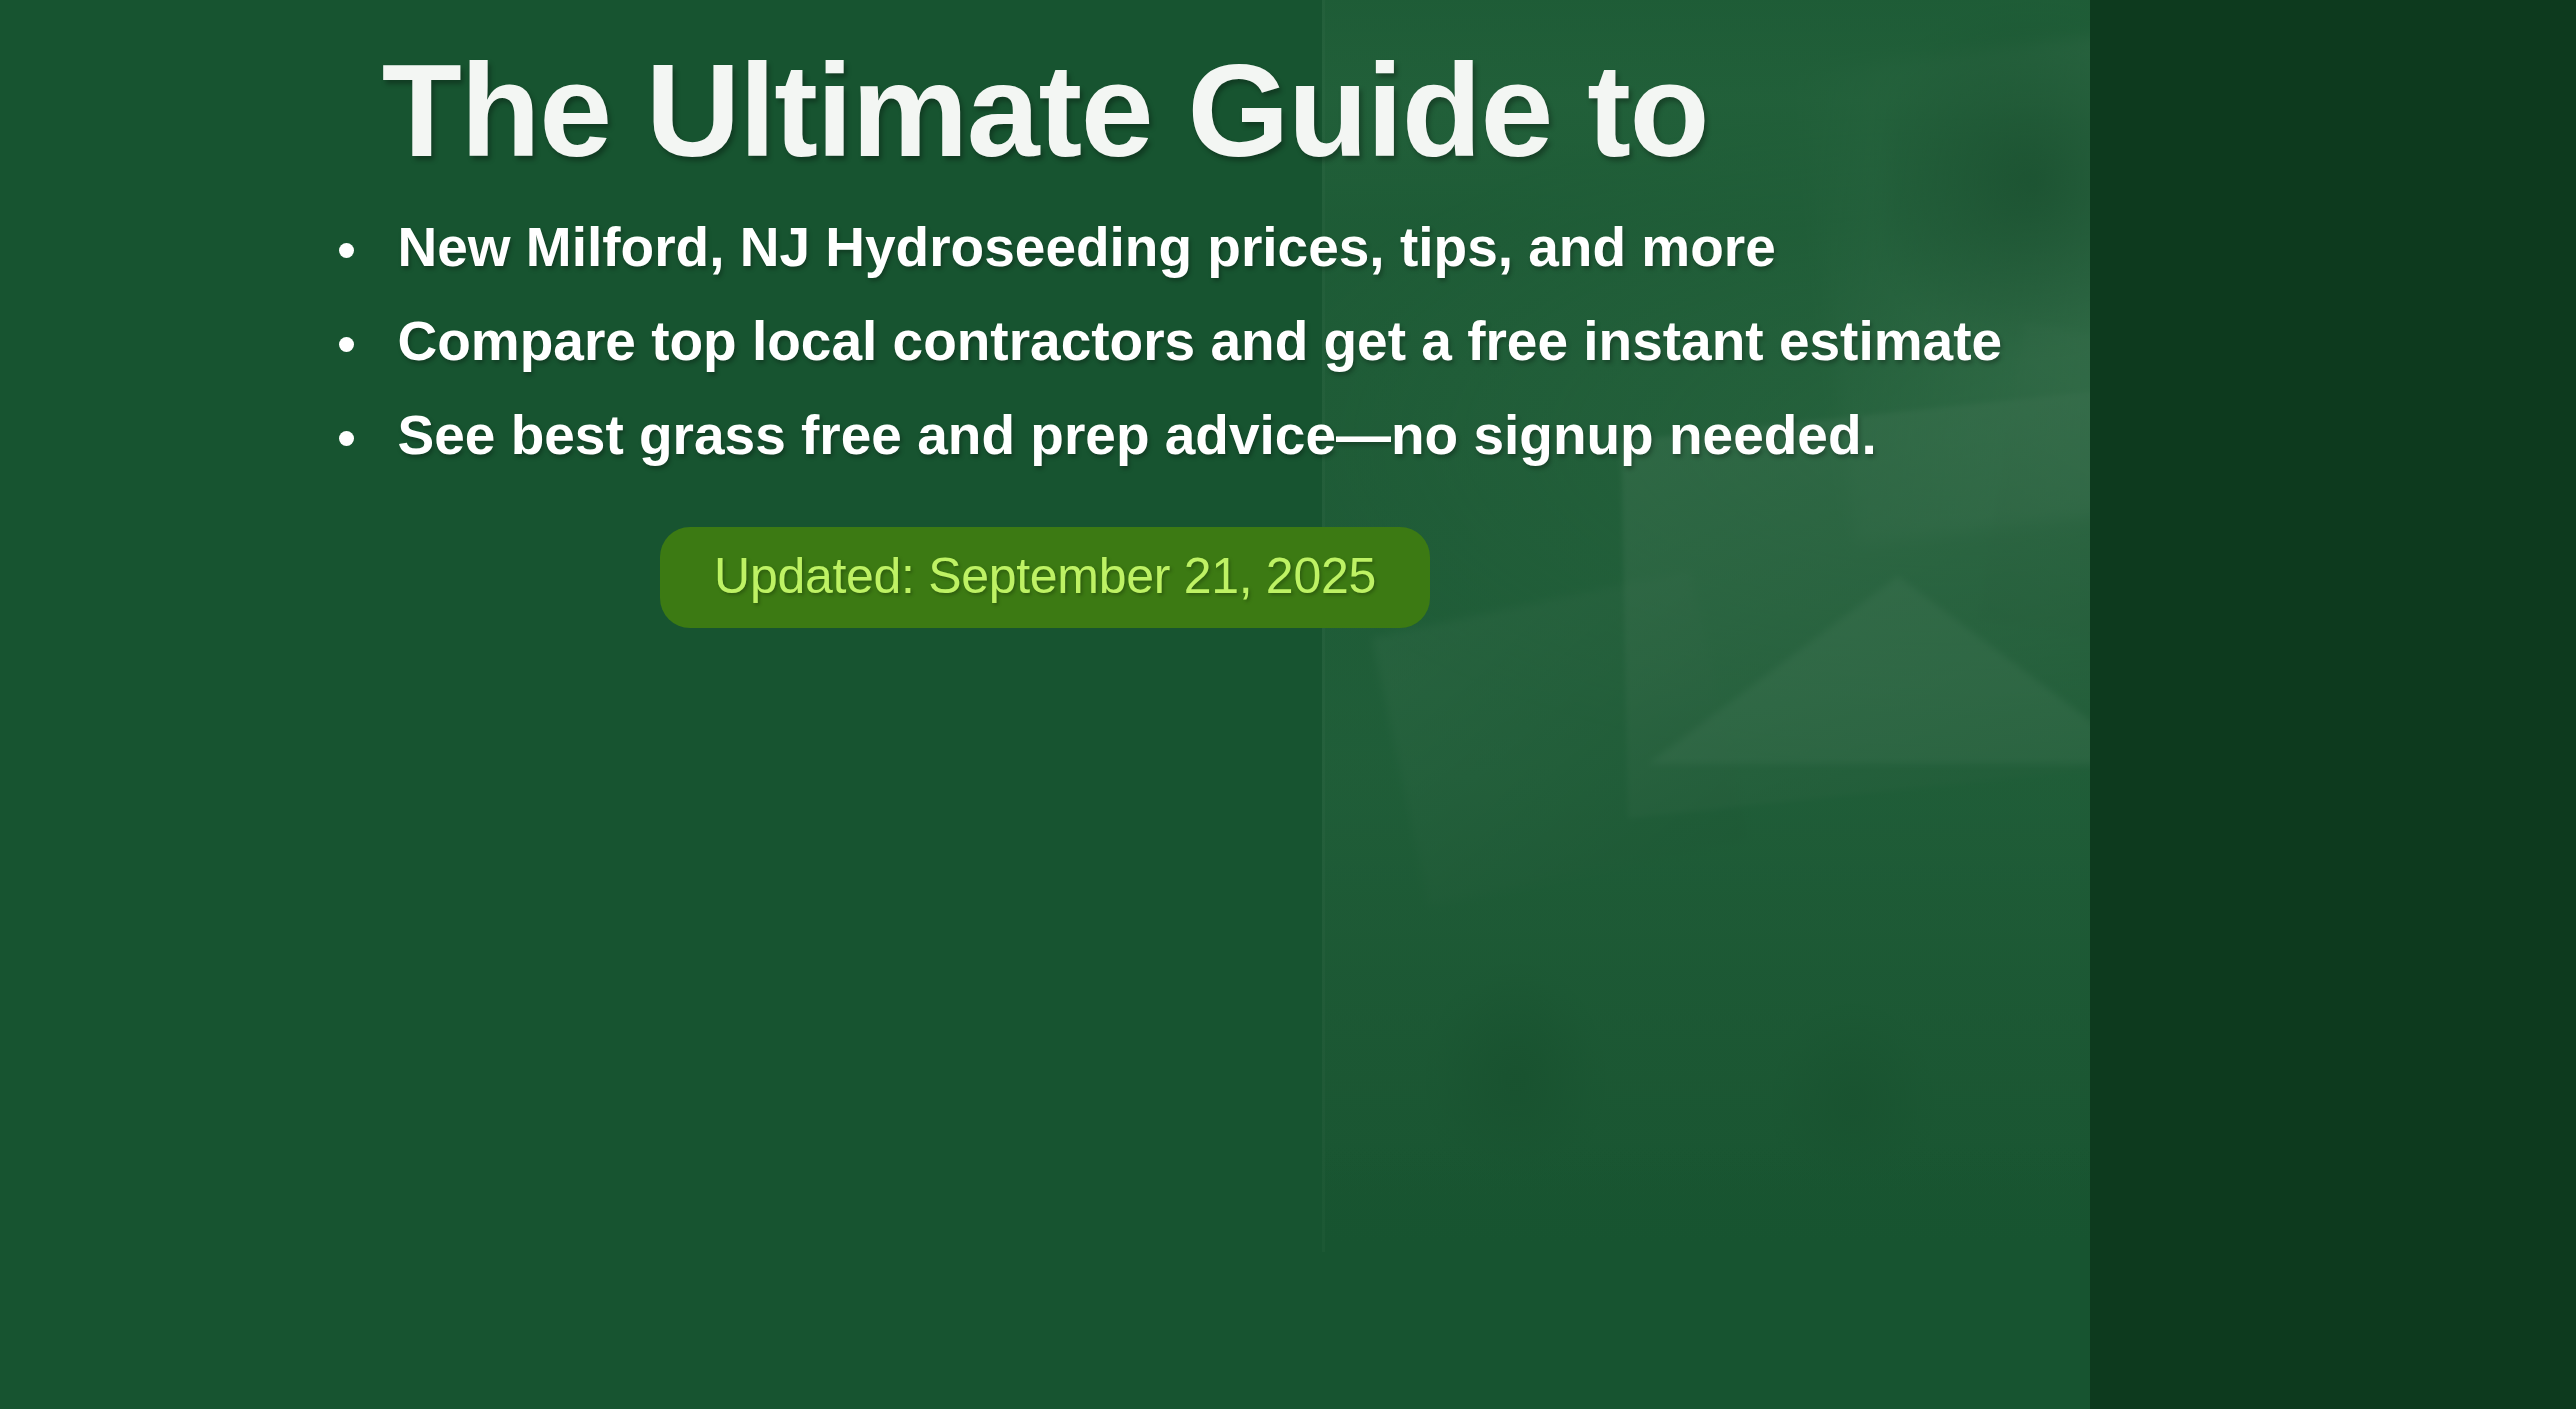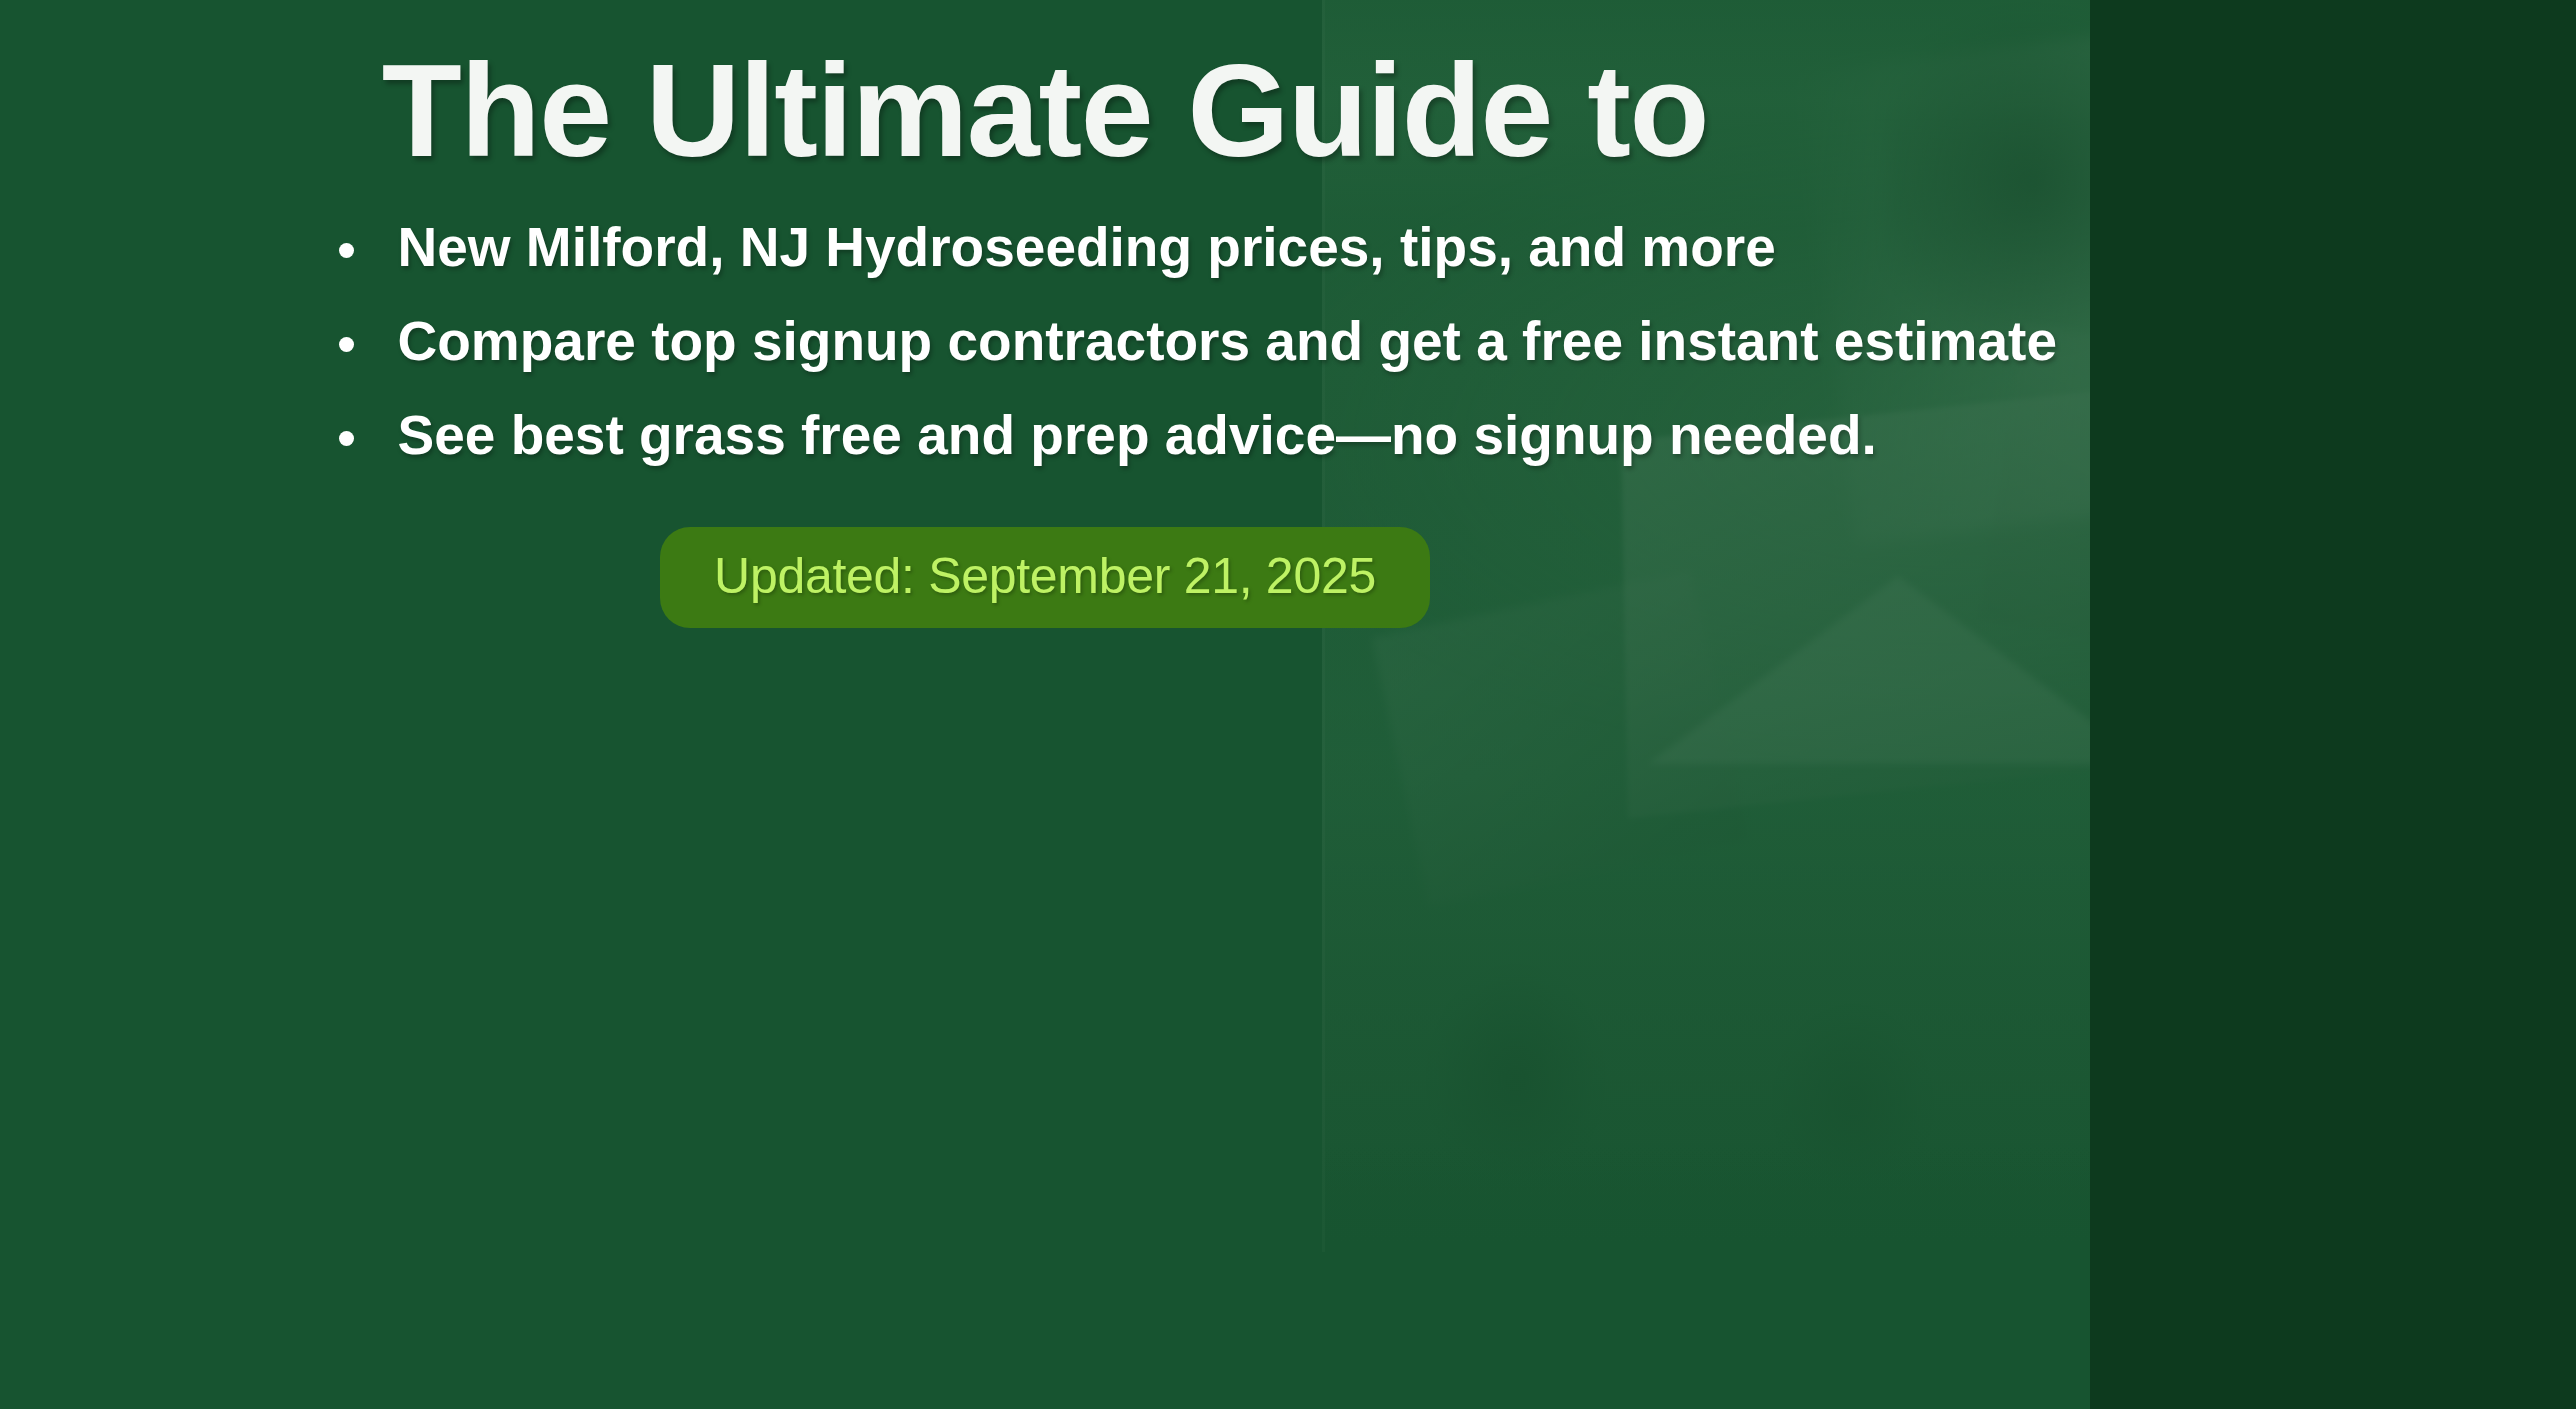--- a/index.html
+++ b/index.html
@@ -291,21 +291,21 @@
       <span>The Ultimate Guide to</span>
     </h1>
 
     <ul class="bullets">
       <li>
         <span class="dot"></span>
         <span>New Milford, NJ Hydroseeding prices, tips, and more</span>
       </li>
       <li>
         <span class="dot"></span>
-        <span>Compare top signup contractors and get a free instant estimate</span>
+        <span>Compare top local contractors and get a free instant estimate</span>
       </li>
       <li>
         <span class="dot"></span>
         <span>See best grass free and prep advice—no signup needed.</span>
       </li>
     </ul>
 
 
     <div class="badge-wrap">
       <div class="badge">Updated: September 21, 2025</div>

